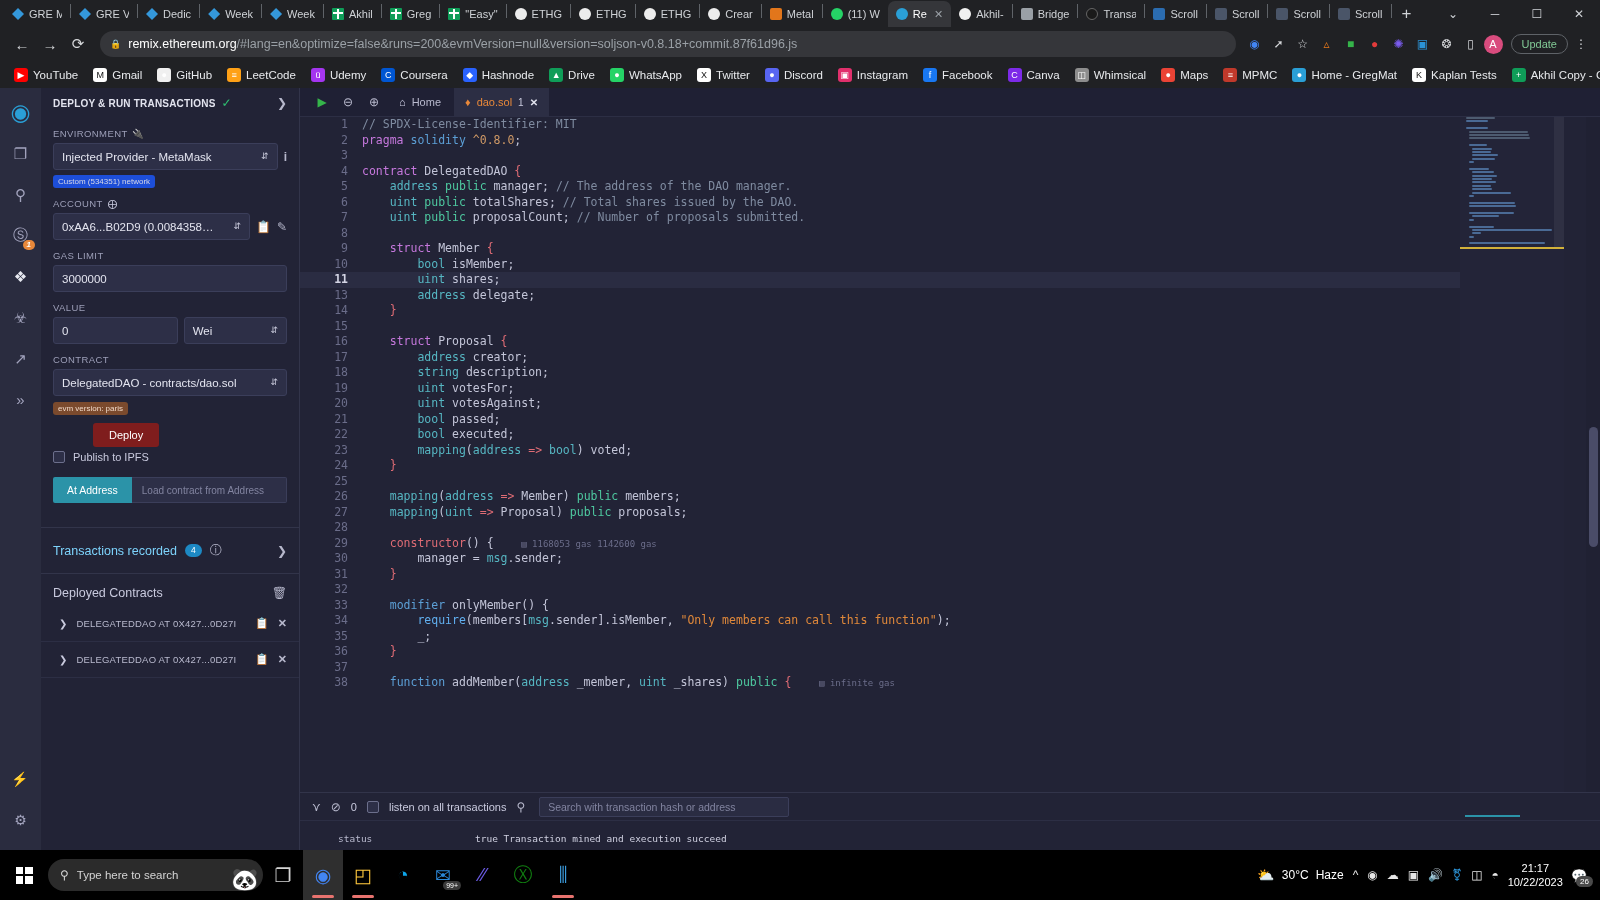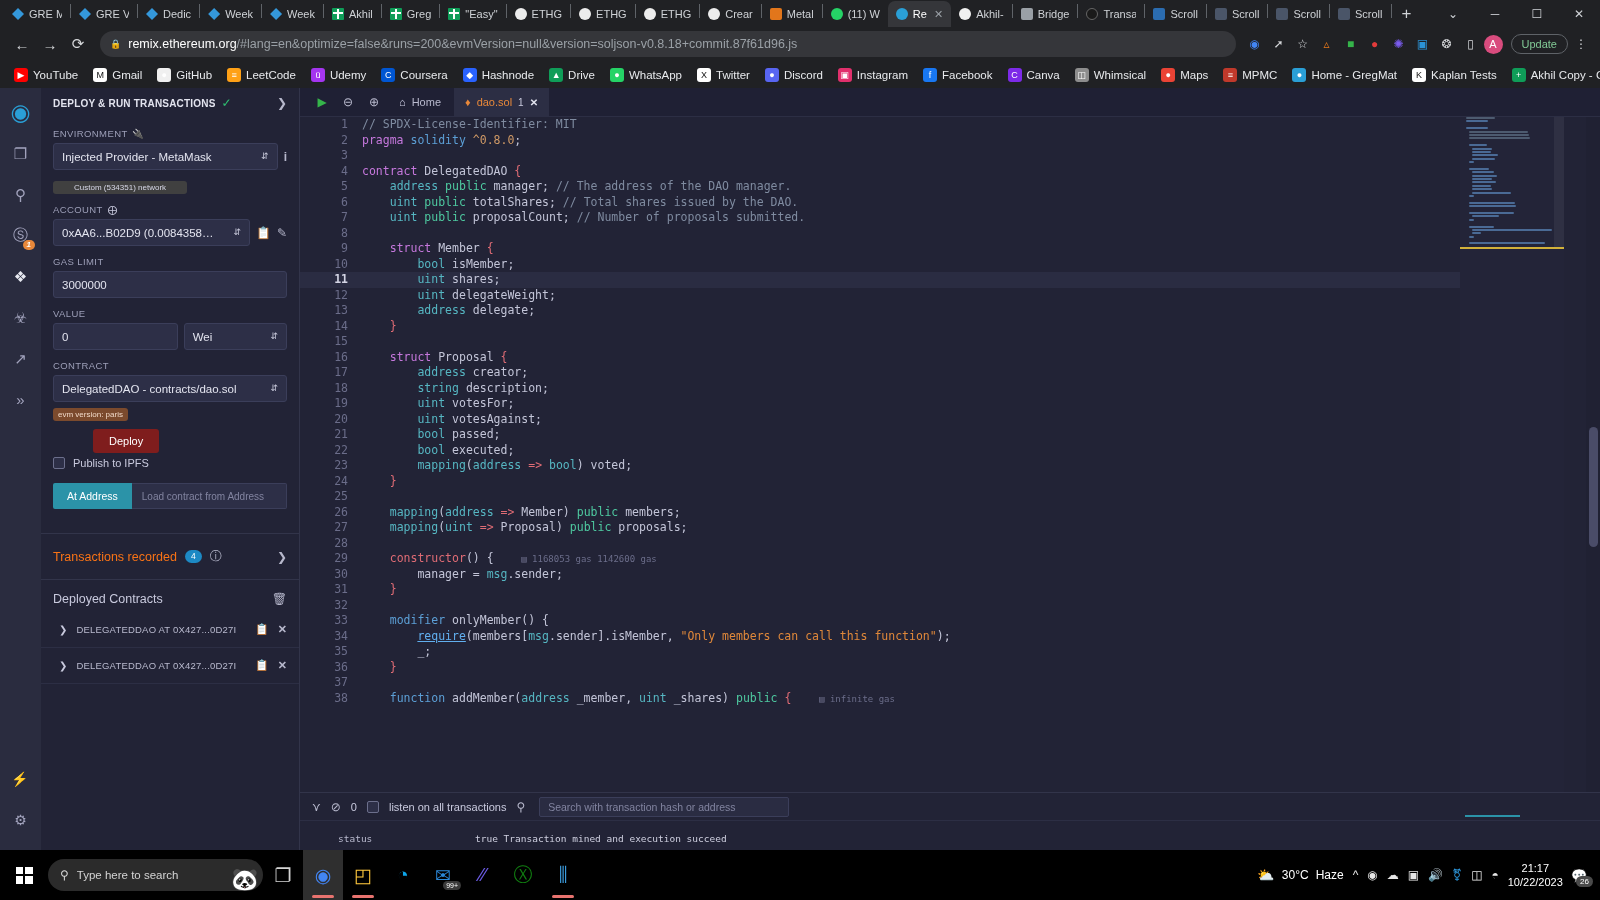--- a/index.html
+++ b/index.html
@@ -83,34 +83,34 @@
   #sp-title { font-size:10px; font-weight:bold; color:#e3e4ef; letter-spacing:.2px; }
   #sp-check { color:#2fbf71; font-size:12px; }
   #sp-chevron { margin-left:auto; color:#b7b8cc; font-size:12px; }
   #sp-body { padding:0 12px 8px 12px; }
   .fld-label { font-size:9.5px; color:#9d9fb8; letter-spacing:.4px; margin:10px 0 4px 0; display:flex; align-items:center; gap:5px; }
   .sel-box, .inp-box {
     background:#2d2f47; border:1px solid #3b3e5a; border-radius:3px; height:27px;
     display:flex; align-items:center; padding:0 8px; font-size:11.5px; color:#e3e4ef; overflow:hidden;
   }
   .sel-box .caret { margin-left:auto; color:#c7c8da; font-size:9px; line-height:.9; }
-  .net-pill { display:inline-block; background:#404040; color:#d6d7e6; font-size:8px; border-radius:3px; padding:2px 21px; margin-top:11px; }
+  .net-pill { display:inline-block; background:#1d4ed8; color:#d6d7e6; font-size:8px; border-radius:3px; padding:2px 5px; margin-top:5px; }
   .evm-pill { display:inline-block; background:#7b4a2d; color:#f0d9c8; font-size:8px; border-radius:3px; padding:2px 5px; margin-top:6px; }
   .row-flex { display:flex; align-items:center; gap:6px; }
   .mini-ico { color:#b7b8cc; font-size:12px; }
   #deploy-btn { background:#7f1d1d; color:#fff; border:none; border-radius:3px; font-size:11px; padding:6px 16px; margin-top:8px; font-family:inherit;margin-left:40px; }
   #ipfs-row { display:flex; align-items:center; gap:8px; margin-top:4px; }
   .chkbox { width:12px; height:12px; border:1px solid #6c6f8c; border-radius:2px; background:#2d2f47; }
   #ipfs-label { font-size:11px; color:#c9cade; }
   #at-address-row { display:flex; margin-top:14px; }
   #at-address-btn { background:#2b93a8; color:#fff; font-size:10.5px; padding:7px 14px; border:none; border-radius:2px 0 0 2px; font-family:inherit; }
   #at-address-inp { flex:1; background:#2d2f47; border:1px solid #3b3e5a; border-left:none; border-radius:0 2px 2px 0; font-size:10px; color:#8284a0; display:flex; align-items:center; padding:0 10px; }
   .sp-divider { height:1px; background:#32344a; margin-top:16px; }
   #tx-recorded { display:flex; align-items:center; gap:8px; padding:14px 12px; }
-  #tx-rec-label { font-size:12.5px; color:#f97316; }
+  #tx-rec-label { font-size:12.5px; color:#7dd3fc; }
   #tx-rec-count { background:#1d89c4; color:#fff; font-size:8.5px; border-radius:8px; padding:2px 6px; line-height:1; }
   #tx-rec-chevron { margin-left:auto; color:#b7b8cc; font-size:12px; }
   #deployed-head { display:flex; align-items:center; padding:12px 12px 6px 12px; }
   #deployed-title { font-size:12.5px; color:#c9cade; }
   #trash-ico { margin-left:auto; color:#b7b8cc; font-size:12px; }
   .dc-row { display:flex; align-items:center; gap:9px; padding:11px 12px 11px 18px; border-bottom:1px solid #2c2e44; }
   .dc-arrow { color:#c9cade; font-size:10px; }
   .dc-name { font-size:9.5px; color:#b9bace; letter-spacing:.2px; flex:1; white-space:nowrap; overflow:hidden; }
   .dc-ico { color:#b7b8cc; font-size:11px; }
 
@@ -130,21 +130,21 @@
   #code-pane { font-family:"DejaVu Sans Mono", monospace; font-size:11.5px; line-height:15.5px; }
   .cl { display:flex; height:15.5px; white-space:pre; }
   .cl.hl { background:#2a2c42; }
   .ln { width:62px; text-align:right; padding-right:14px; color:#6b6d8a; flex:0 0 62px; }
   .cl.hl .ln { color:#d3d4e4; font-weight:bold; }
   .code { color:#c3c5d8; }
   .cmt { color:#7f8ba0; }
   .kw  { color:#c678dd; }
   .kw2 { color:#5c9fd6; }
   .typ { color:#56b6c2; }
-  .fn  { color:#61afef;text-decoration:underline; }
+  .fn  { color:#61afef; }
   .str { color:#e0883a; }
   .num { color:#d19a66; }
   .var { color:#e06c75; }
   .grn { color:#4ec9a0; }
   .gas-ann { color:#6b6d8a; font-size:9px; }
 
   #minimap { position:absolute; right:36px; top:29px; width:104px; height:675px; background:#232438; overflow:hidden; }
   .mm-line { height:2px; margin:0 0 1.4px 6px; border-radius:1px; }
   #mm-marker { position:absolute; left:0; width:104px; height:2px; background:#d2b13a; top:130px; }
   #mm-slider { position:absolute; right:0; top:0; width:10px; height:130px; background:rgba(255,255,255,.06); }
@@ -584,21 +584,20 @@
           <div class="cl"><span class="ln">2</span><span class="code"><span class="kw">pragma</span> <span class="kw2">solidity</span> <span class="num">^0.8.0</span><span class="code">;</span></span></div>
           <div class="cl"><span class="ln">3</span><span class="code"></span></div>
           <div class="cl"><span class="ln">4</span><span class="code"><span class="kw">contract</span> <span class="code">DelegatedDAO</span> <span class="var">{</span></span></div>
           <div class="cl"><span class="ln">5</span><span class="code">    <span class="typ">address</span> <span class="grn">public</span> <span class="code">manager;</span> <span class="cmt">// The address of the DAO manager.</span></span></div>
           <div class="cl"><span class="ln">6</span><span class="code">    <span class="typ">uint</span> <span class="grn">public</span> <span class="code">totalShares;</span> <span class="cmt">// Total shares issued by the DAO.</span></span></div>
           <div class="cl"><span class="ln">7</span><span class="code">    <span class="typ">uint</span> <span class="grn">public</span> <span class="code">proposalCount;</span> <span class="cmt">// Number of proposals submitted.</span></span></div>
           <div class="cl"><span class="ln">8</span><span class="code"></span></div>
           <div class="cl"><span class="ln">9</span><span class="code">    <span class="kw">struct</span> <span class="code">Member</span> <span class="var">{</span></span></div>
           <div class="cl"><span class="ln">10</span><span class="code">        <span class="typ">bool</span> <span class="code">isMember;</span></span></div>
           <div class="cl hl"><span class="ln">11</span><span class="code">        <span class="typ">uint</span> <span class="code">shares;</span></span></div>
-          <div class="cl"><span class="ln">12</span><span class="code">        <span class="typ">uint</span> <span class="code">delegateWeight;</span></span></div>
           <div class="cl"><span class="ln">13</span><span class="code">        <span class="typ">address</span> <span class="code">delegate;</span></span></div>
           <div class="cl"><span class="ln">14</span><span class="code">    <span class="var">}</span></span></div>
           <div class="cl"><span class="ln">15</span><span class="code"></span></div>
           <div class="cl"><span class="ln">16</span><span class="code">    <span class="kw">struct</span> <span class="code">Proposal</span> <span class="var">{</span></span></div>
           <div class="cl"><span class="ln">17</span><span class="code">        <span class="typ">address</span> <span class="code">creator;</span></span></div>
           <div class="cl"><span class="ln">18</span><span class="code">        <span class="typ">string</span> <span class="code">description;</span></span></div>
           <div class="cl"><span class="ln">19</span><span class="code">        <span class="typ">uint</span> <span class="code">votesFor;</span></span></div>
           <div class="cl"><span class="ln">20</span><span class="code">        <span class="typ">uint</span> <span class="code">votesAgainst;</span></span></div>
           <div class="cl"><span class="ln">21</span><span class="code">        <span class="typ">bool</span> <span class="code">passed;</span></span></div>
           <div class="cl"><span class="ln">22</span><span class="code">        <span class="typ">bool</span> <span class="code">executed;</span></span></div>

